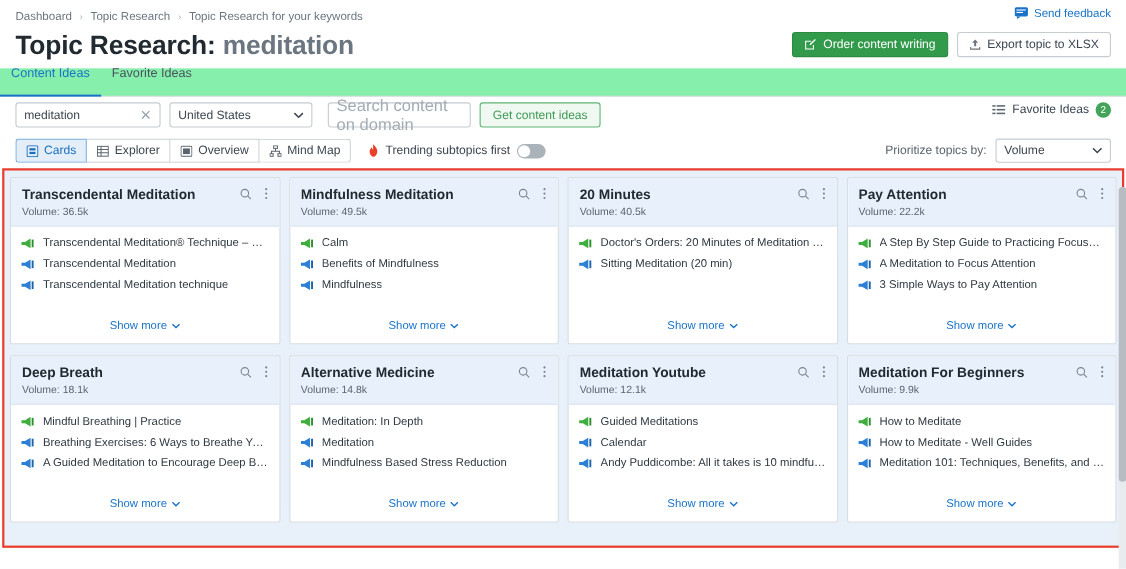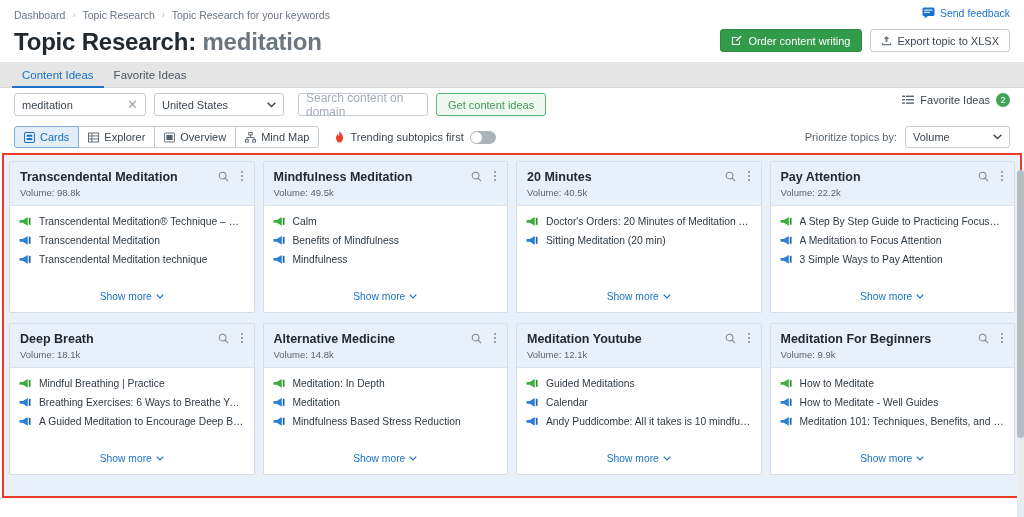--- a/index.html
+++ b/index.html
@@ -77,24 +77,22 @@
   .btn-primary {
     background: #329a4b;
     border: 1px solid #2d8a43;
     color: #ffffff;
   }
 
   
   .tabbar {
     height: 26px;
     border-bottom: 1px solid #d6dade;
-    padding-left: 12px;
-    display: flex;
-    align-items: flex-end;
-    background: #e5e5e5;
+    display: flex;
+    background: #86efac;
   }
   .tab {
     font-size: 11.5px;
     padding: 0 10px 6px 10px;
     color: #4a5560;
     cursor: pointer;
     position: relative;
     line-height: 1;
   }
   .tab.active {
@@ -148,21 +146,21 @@
   }
   .domain-input {
     width: 130px;
     height: 23px;
     border: 1px solid #c5ccd2;
     border-radius: 3px;
     display: flex;
     align-items: center;
     padding: 0 7px;
     background: #fff;
-    font-size: 12px;
+    font-size: 15px;
     color: #a3abb3;
     cursor: text;
     margin-left: 6px;
   }
   .btn-getideas {
     height: 23px;
     padding: 0 11px;
     border: 1px solid #5eb573;
     border-radius: 3px;
     background: #f0f8f2;
@@ -524,21 +522,21 @@
       </svg>
     </span>
   </div>
 </div>
 
 <div class="grid-wrap">
   <div class="grid" id="card-grid">
   <div class="card">
     <div class="card-head">
       <div class="card-title">Transcendental Meditation</div>
-      <div class="card-vol">Volume: 98.8k</div>
+      <div class="card-vol">Volume: 36.5k</div>
       <div class="card-actions">
         <span class="icon-btn">
           <svg width="11" height="11" viewBox="0 0 12 12">
             <circle cx="5" cy="5" r="3.7" stroke="#7b858e" stroke-width="1.1" fill="none"></circle>
             <line x1="7.8" y1="7.8" x2="11" y2="11" stroke="#7b858e" stroke-width="1.1"></line>
           </svg>
         </span>
         <span class="kebab">
               <i></i>
               <i></i>

